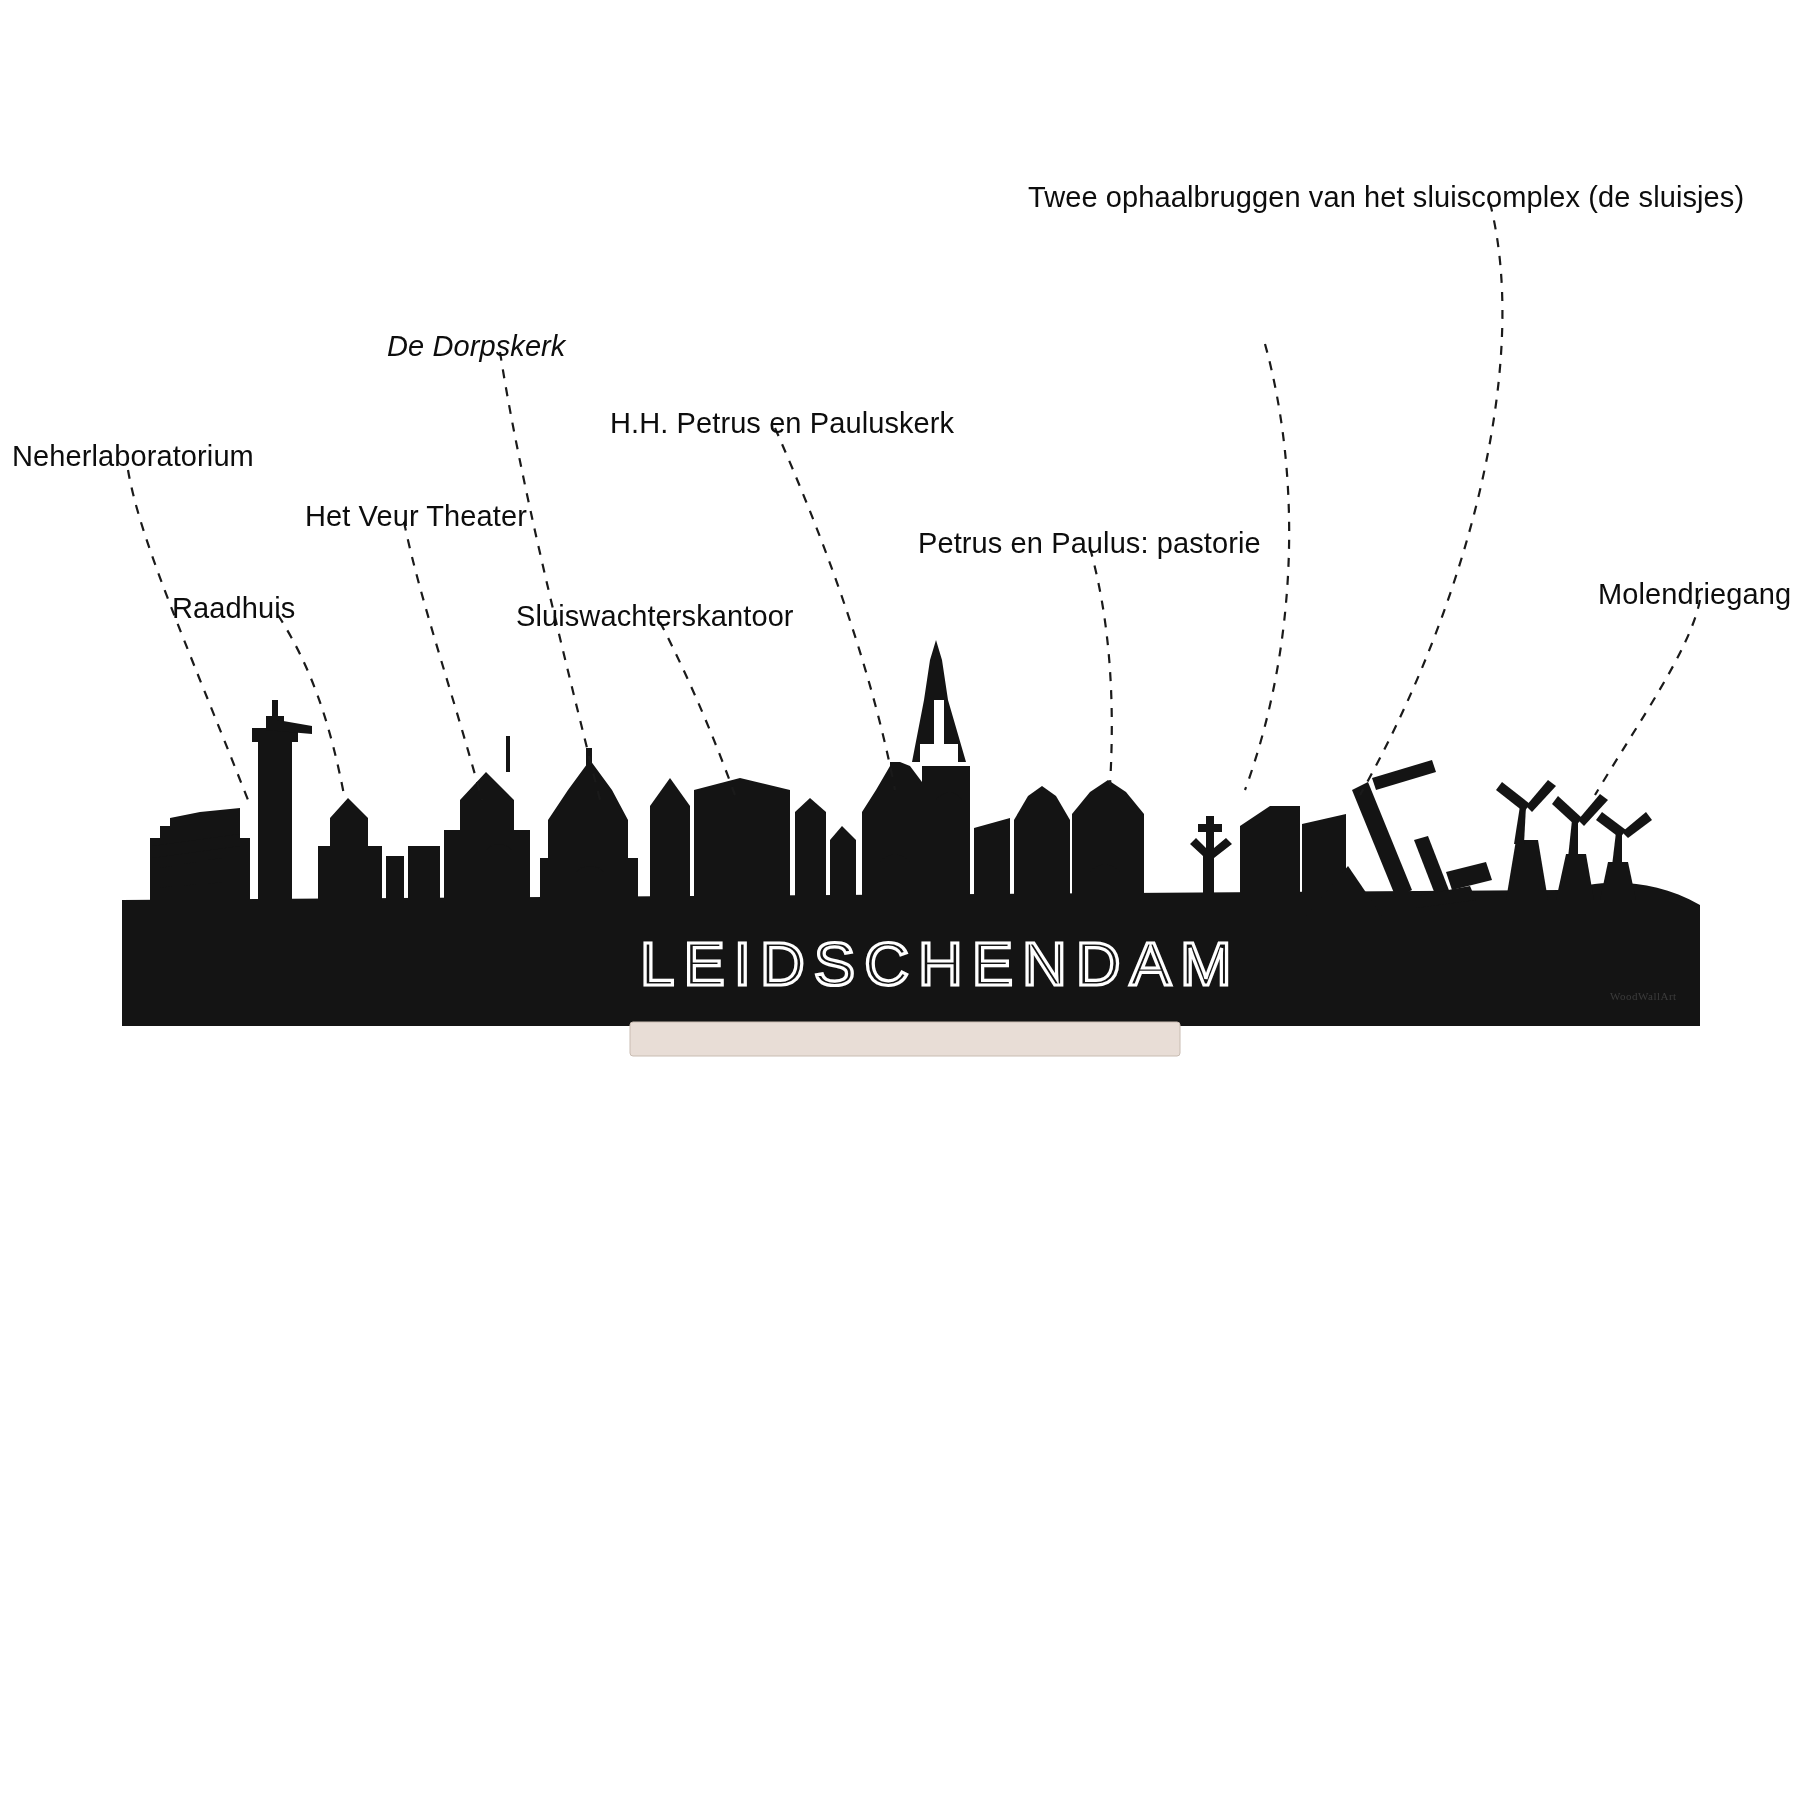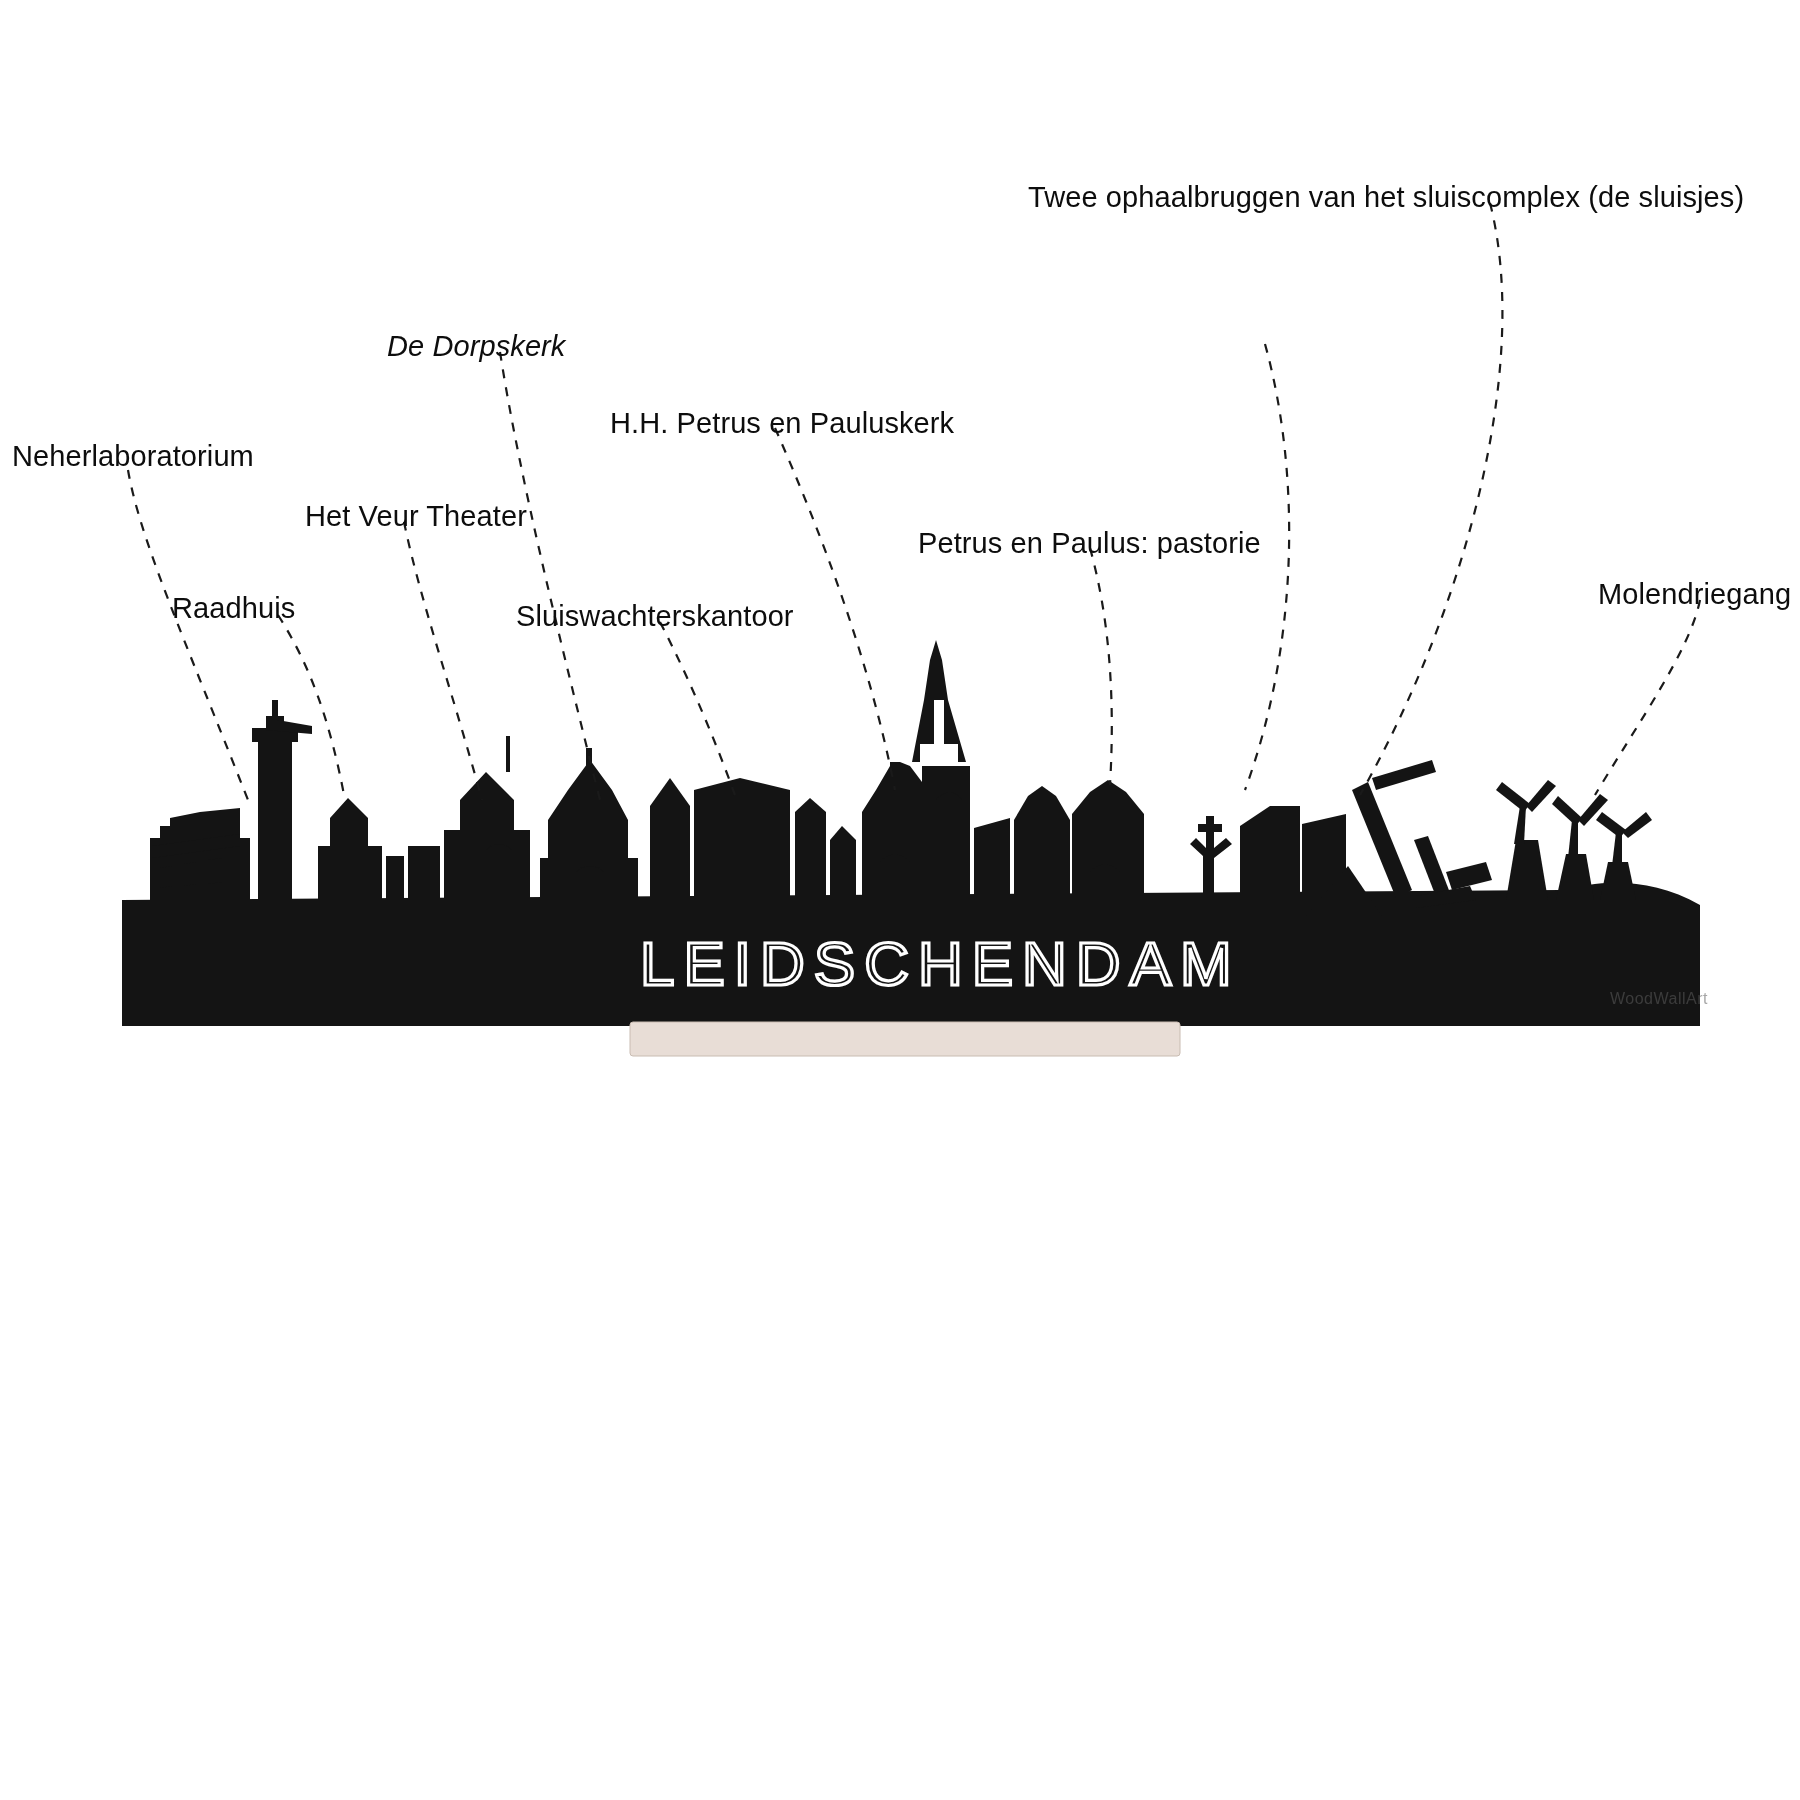--- a/index.html
+++ b/index.html
@@ -52,25 +52,25 @@
   .cityname {
     fill: none;
     stroke: #ffffff;
     stroke-width: 3.2;
     font-family: "Liberation Sans", sans-serif;
     font-size: 62px;
     letter-spacing: 9px;
   }
   .watermark {
     position: absolute;
-    font-size: 16px;
+    font-size: 11px;
     color: #5c5c5c;
     opacity: 0.55;
     letter-spacing: 0.5px;
-    font-family: Liberation Sans, sans-serif;
+    font-family: Liberation Serif, serif;
   }
 </style>
 </head>
 <body>
 
 <div id="stage">
 
   <svg class="layer" viewBox="0 0 1800 1800">
 
     <g>

